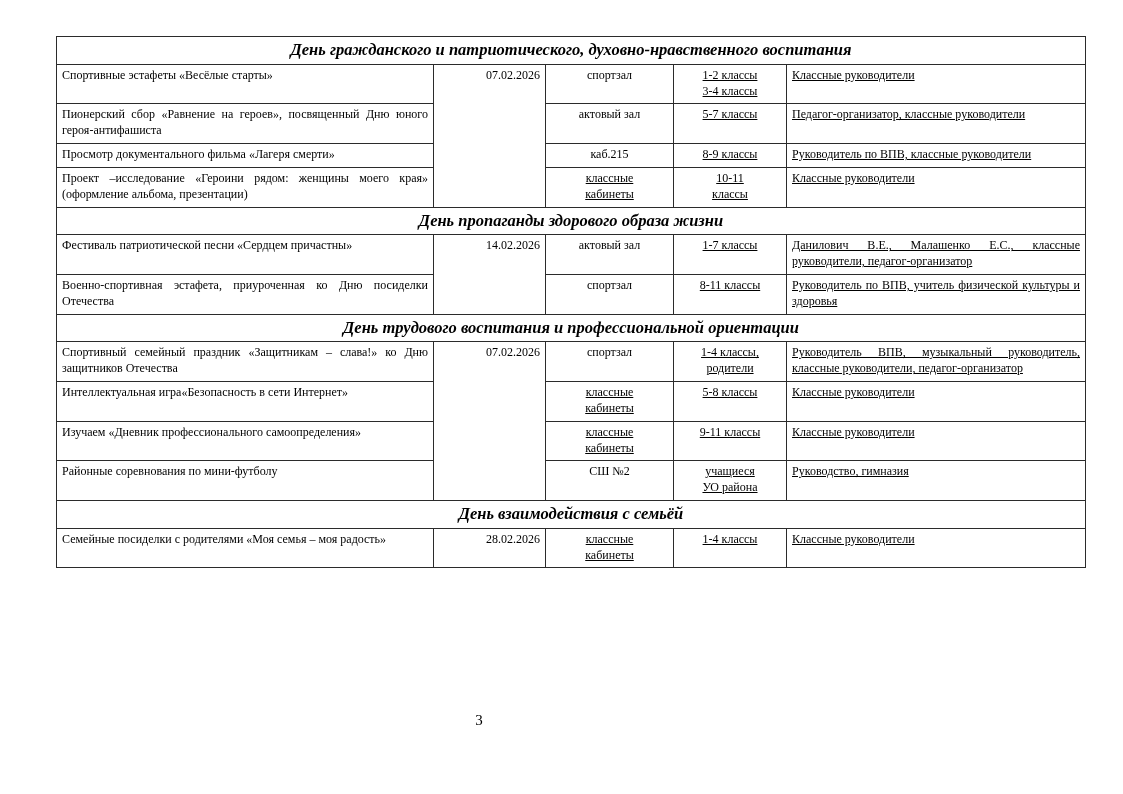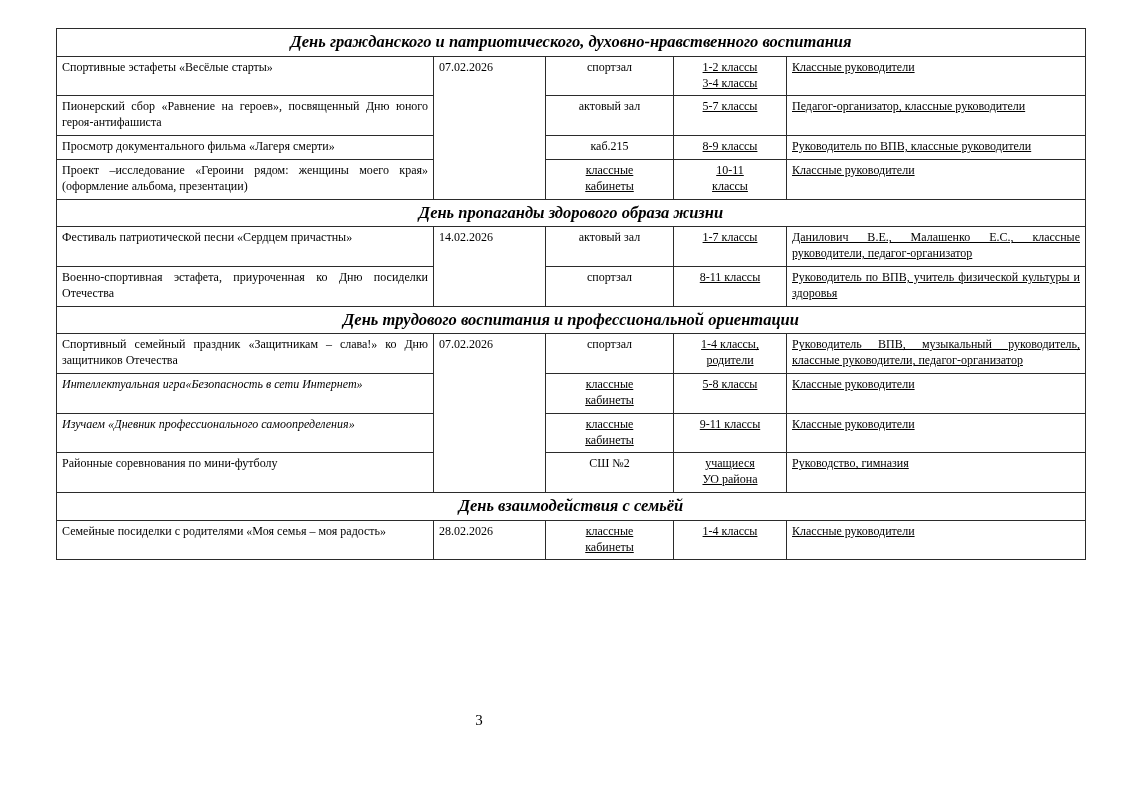--- a/index.html
+++ b/index.html
@@ -14,21 +14,21 @@
     font-family: "Liberation Serif", "DejaVu Serif", serif;
     color: #000000;
     position: relative;
     overflow: hidden;
   }
   .page {
     position: relative;
     width: 958px;
     height: 794px;
     box-sizing: border-box;
-    padding: 28px 38px 0 56px;
+    padding: 36px 38px 0 56px;
   }
   table.plan {
     border-collapse: collapse;
     width: 1029px;
     table-layout: fixed;
     margin: 0;
   }
   table.plan td {
     border: 1px solid #2b2b2b;
     vertical-align: top;
@@ -41,24 +41,23 @@
   col.c-place    { width: 128px; }
   col.c-grade    { width: 113px; }
   col.c-resp     { width: 299px; }
 
   td.event {
     text-align: justify;
     text-align-last: left;
     hyphens: none;
   }
   td.event.italic {
-    font-style: italic;
   }
   td.date {
-    text-align: left;
+    text-align: right;
     vertical-align: top;
   }
   td.place {
     text-align: center;
   }
   td.grade {
     text-align: center;
   }
   td.resp {
     text-align: justify;

